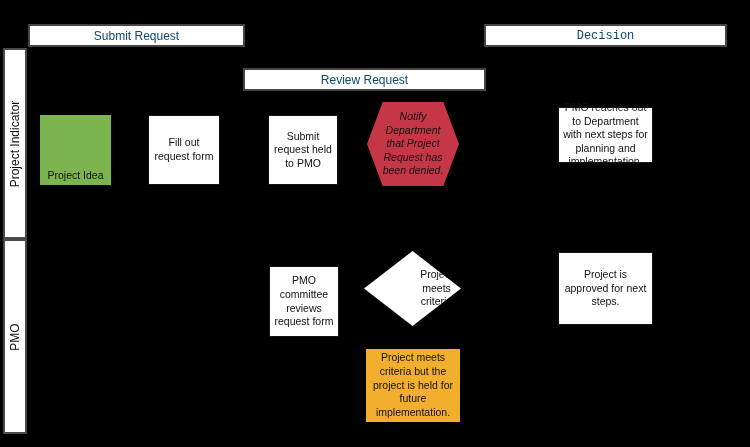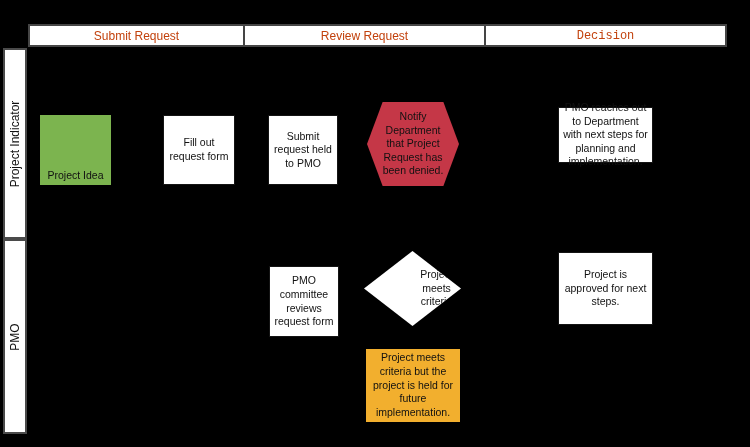--- a/index.html
+++ b/index.html
@@ -13,24 +13,24 @@
     background:#000;
     overflow:hidden;
   }
   
   .col-header{
     position:absolute;top:24px;height:23px;
     background:#fff;
     border:2px solid #454545;
     box-sizing:border-box;
     display:flex;align-items:center;justify-content:center;
-    font-size:12px;color:#c2410c;
+    font-size:12px;color:#0c4a6e;
   }
   .col-header.c1{left:28px;width:217px;}
-  .col-header.c2{left:243px;width:243px;}
+  .col-header.c2{left:243px;width:243px;margin-top:44px;}
   .col-header.c3{left:484px;width:243px;font-family:Liberation Mono, monospace;}
   
   .lane-label{
     position:absolute;left:3px;width:24px;
     background:#fff;
     border:2px solid #4a4a4a;
     box-sizing:border-box;
     display:flex;align-items:center;justify-content:center;
     font-size:12px;color:#111;
   }
@@ -46,32 +46,33 @@
     background:#fff;
     color:#111;
     box-sizing:border-box;
     display:flex;align-items:center;justify-content:center;
     text-align:center;
     font-size:10.5px;line-height:1.3;
     padding:2px 3px;
     border:1px solid #141414;
   }
   .node.project-idea   {left:40px; top:115px; width:71px; height:70px; border:none;}
-  .node.fill-out-form  {left:148px;top:115px; width:72px; height:70px;margin-left:15px;}
+  .node.fill-out-form  {left:148px;top:115px; width:72px; height:70px;}
   .node.submit-form    {left:268px;top:115px; width:70px; height:70px;}
   .node.pmo-reach      {left:558px;top:107px; width:95px; height:56px;}
   .node.pmo-committee  {left:269px;top:266px; width:70px; height:71px;}
   .node.approved       {left:558px;top:252px; width:95px; height:73px;}
   .node.held-future    {left:366px;top:349px; width:94px; height:73px; border:none;}
   
   .node.hexagon{
     left:367px;top:102px;width:92px;height:84px;
     border:none;
     clip-path:polygon(17% 0,83% 0,100% 50%,83% 100%,17% 100%,0 50%);
     padding:1px 13px;
+    font-style:italic;
   }
   
   .node.diamond{
     left:364px;top:251px;width:97px;height:75px;
     border:none;
     clip-path:polygon(50% 0,100% 50%,50% 100%,0 50%);
     padding:0;
   }
   .node.diamond .diamond-text{
     width:70px;

